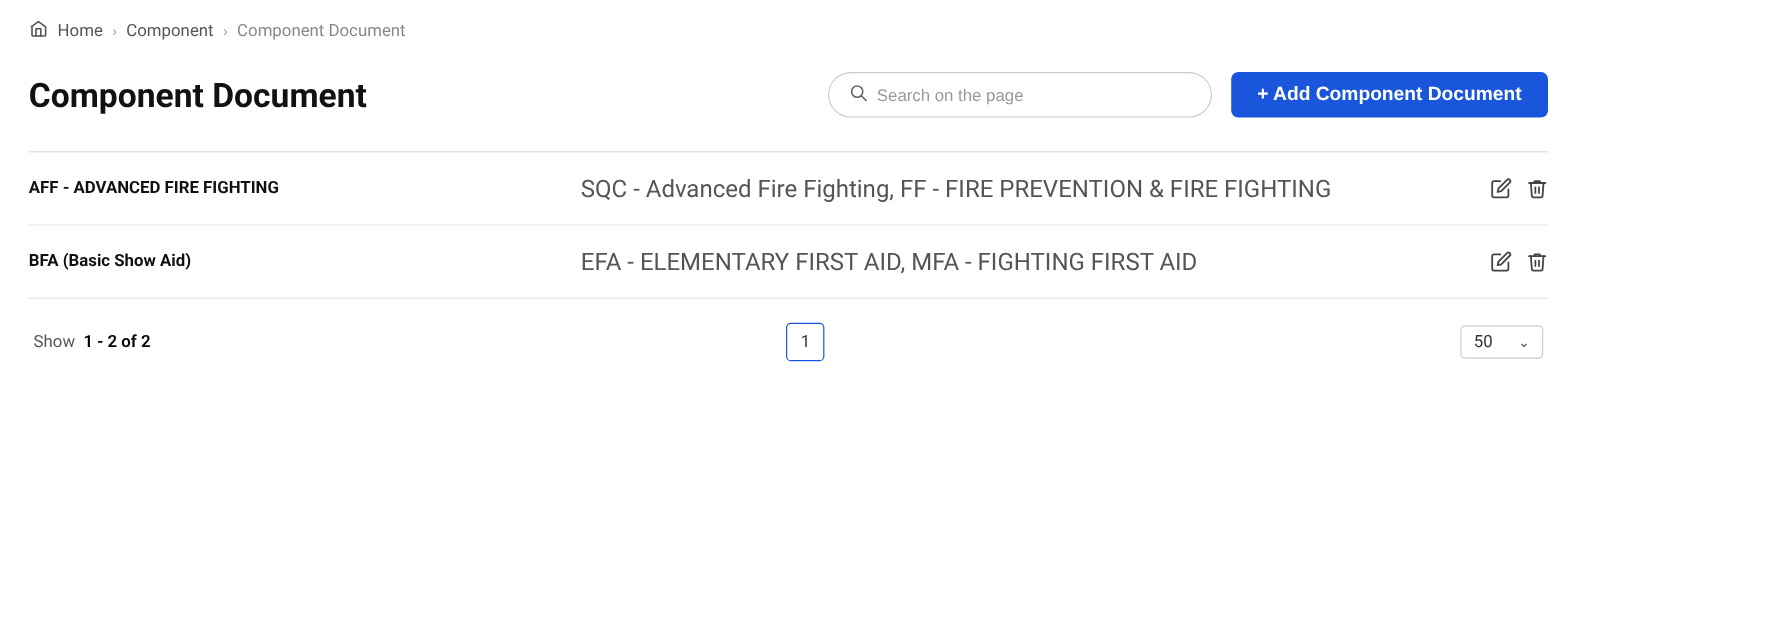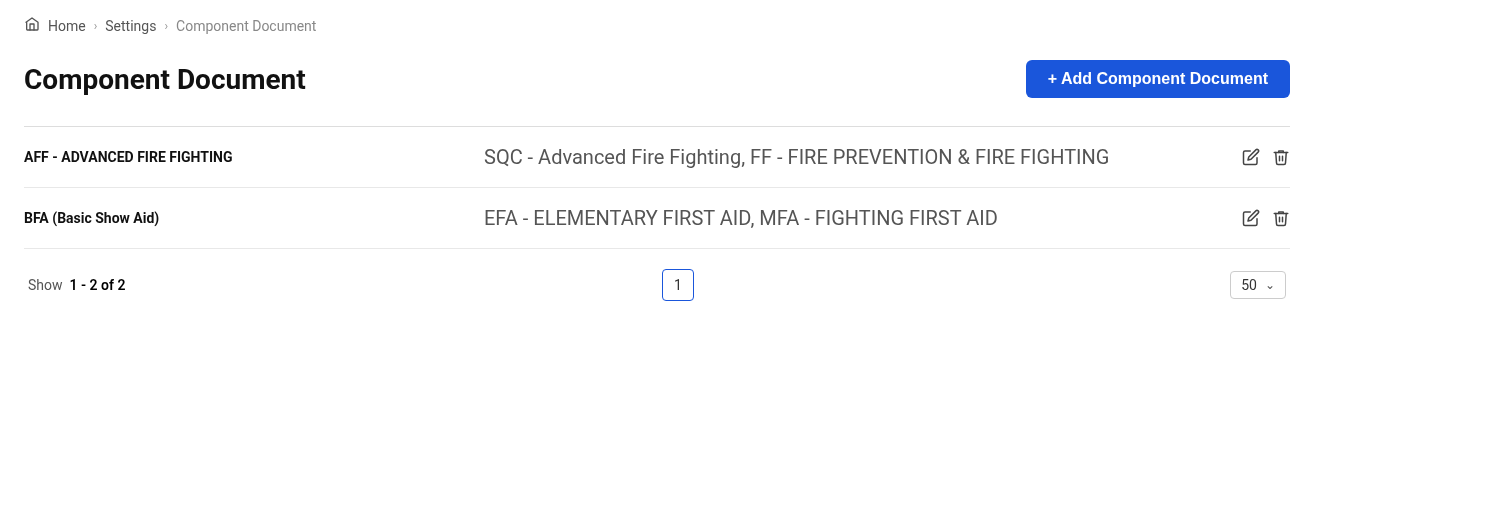--- a/index.html
+++ b/index.html
@@ -223,21 +223,21 @@
     .per-page-select {
       display: flex;
       align-items: center;
       border: 1.5px solid #ccc;
       border-radius: 4px;
       padding: 5px 10px;
       font-size: 14px;
       color: #333;
       background: #fff;
       cursor: pointer;
-      gap: 8px;
+      gap: 21px;
     }
 
     .chevron-icon {
       font-size: 12px;
       color: #555;
     }
 
     
     .icon-svg {
       width: 18px;
@@ -266,28 +266,37 @@
 
   <nav class="breadcrumb">
     <span class="breadcrumb-home-icon">
       <svg class="icon-svg-sm" viewBox="0 0 24 24">
         <path d="M3 9.5L12 3l9 6.5V20a1 1 0 01-1 1H5a1 1 0 01-1-1V9.5z"></path>
         <path d="M9 21V12h6v9"></path>
       </svg>
     </span>
     <a class="breadcrumb-link">Home</a>
     <span class="breadcrumb-separator">›</span>
-    <a class="breadcrumb-link">Settings</a>
+    <a class="breadcrumb-link">Component</a>
     <span class="breadcrumb-separator">›</span>
     <span class="breadcrumb-current">Component Document</span>
   </nav>
 
   <div class="header-row">
     <h1 class="page-title">Component Document</h1>
     <div class="header-actions">
+      <div class="search-box">
+        <span class="search-icon">
+          <svg class="icon-svg-sm" viewBox="0 0 24 24">
+            <circle cx="11" cy="11" r="7"></circle>
+            <line x1="16.5" y1="16.5" x2="22" y2="22"></line>
+          </svg>
+        </span>
+        <input class="search-input" type="text" placeholder="Search on the page" style="">
+      </div>
       <button class="add-button">+ Add Component Document</button>
     </div>
   </div>
 
   <div class="table-container">
 
     <div class="table-row">
       <div class="cell-original-type">AFF - ADVANCED FIRE FIGHTING</div>
       <div class="cell-component-docs">SQC - Advanced Fire Fighting, FF - FIRE PREVENTION &amp; FIRE FIGHTING</div>
       <div class="cell-actions">

